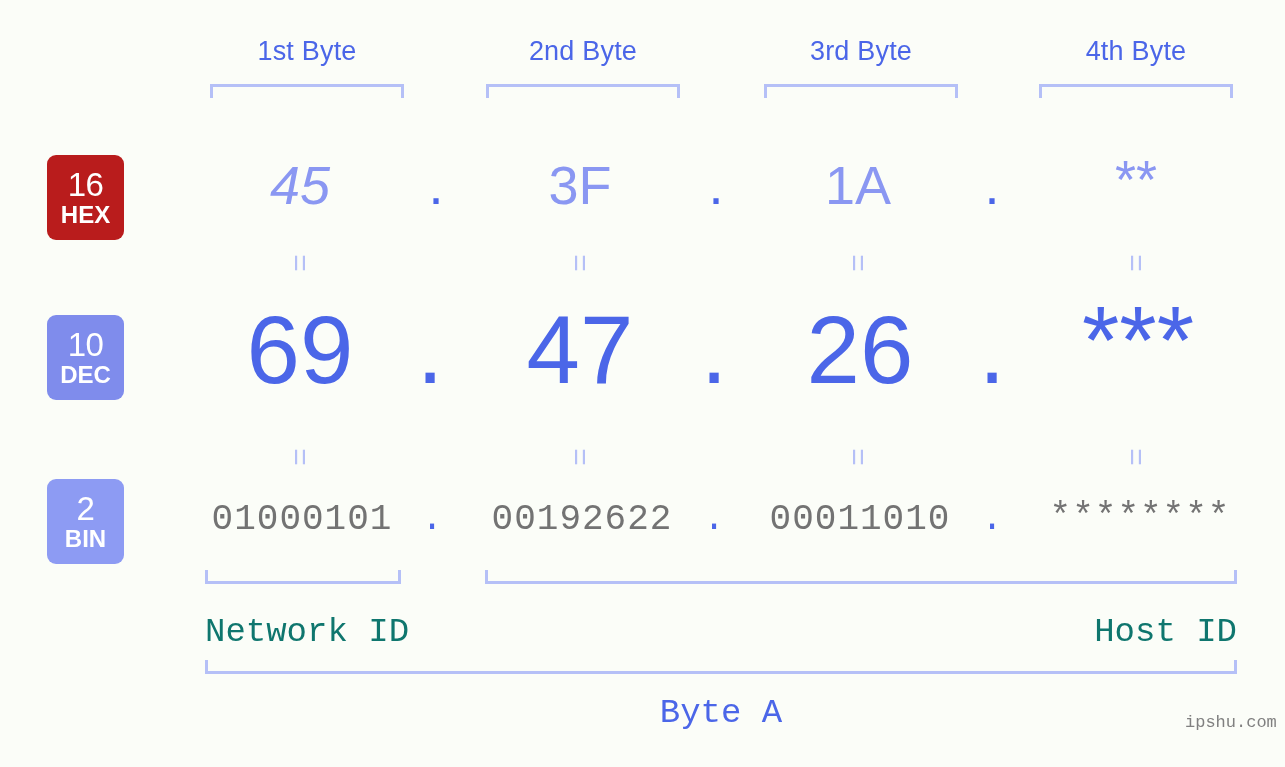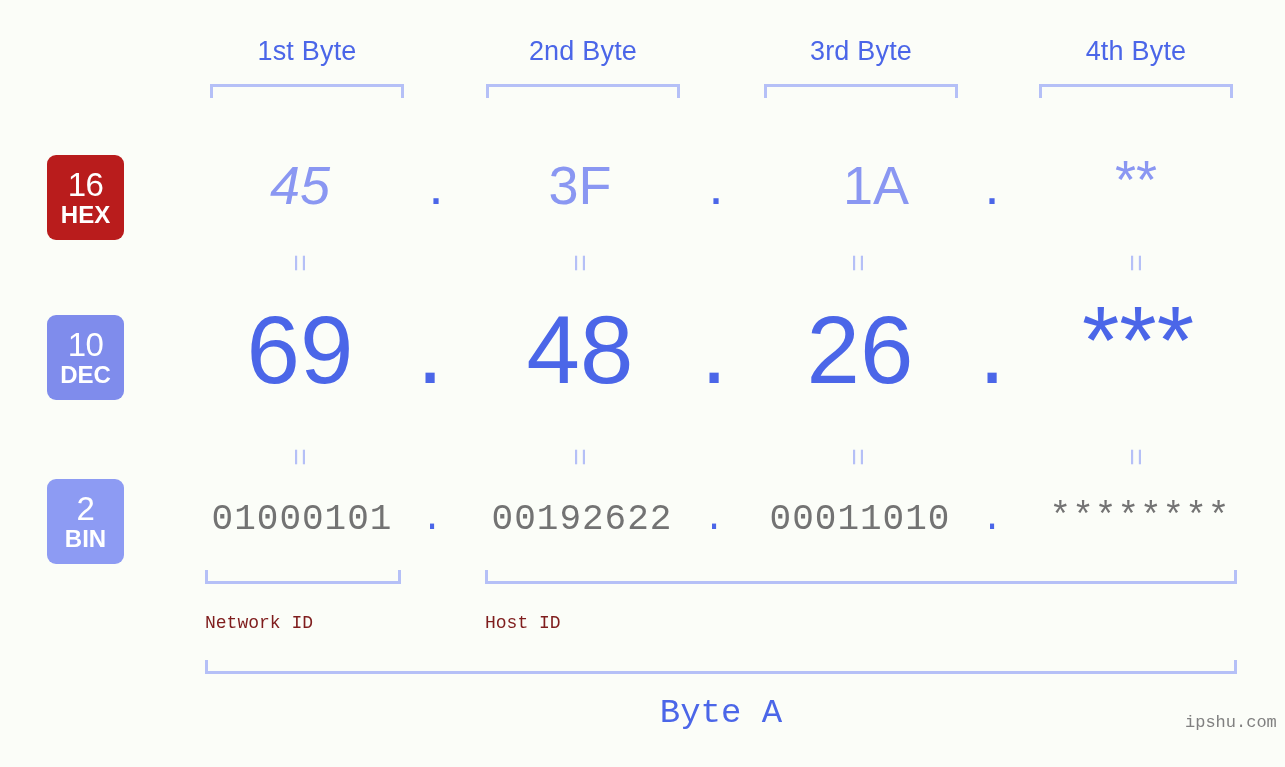--- a/index.html
+++ b/index.html
@@ -126,24 +126,24 @@
     font-family: "Liberation Sans", sans-serif;
     transform: rotate(90deg);
     transform-origin: center center;
     line-height: 1;
     width: 40px;
     text-align: center;
   }
 
   
   .region-label {
-    color: #7f1d1d;
-    font-size: 18px;
-    font-family: "Liberation Mono", monospace;
-    text-align: left;
+    color: #0f766e;
+    font-size: 34px;
+    font-family: "Liberation Mono", monospace;
+    text-align: right;
     white-space: nowrap;
   }
   .class-label {
     color: #4b66e8;
     font-size: 34px;
     font-family: "Liberation Mono", monospace;
     text-align: center;
     white-space: nowrap;
   }
   .watermark {
@@ -170,37 +170,37 @@
 
   <div class="abs badge" style="left:47px; top:155px; background:#b91c1c;">
     <span class="num">16</span>
     <span class="nm">HEX</span>
   </div>
 
   <div class="abs hex-val" style="left:200px; top:158px; width:200px;font-style:italic;">45</div>
   <div class="abs hex-dot" style="left:418px; top:158px; width:36px; text-align:center;">.</div>
   <div class="abs hex-val" style="left:480px; top:158px; width:200px;">3F</div>
   <div class="abs hex-dot" style="left:698px; top:158px; width:36px; text-align:center;">.</div>
-  <div class="abs hex-val" style="left:776px; top:158px; width:200px;">1A</div>
+  <div class="abs hex-val" style="left:758px; top:158px; width:200px;">1A</div>
   <div class="abs hex-dot" style="left:974px; top:158px; width:36px; text-align:center;">.</div>
   <div class="abs hex-val" style="left:1036px; top:152px; width:200px;">**</div>
 
   <div class="abs eq" style="left:280px; top:248px;">=</div>
   <div class="abs eq" style="left:560px; top:248px;">=</div>
   <div class="abs eq" style="left:838px; top:248px;">=</div>
   <div class="abs eq" style="left:1116px; top:248px;">=</div>
 
   <div class="abs badge" style="left:47px; top:315px; background:#7f8cec;">
     <span class="num">10</span>
     <span class="nm">DEC</span>
   </div>
 
   <div class="abs dec-val" style="left:200px; top:302px; width:200px;">69</div>
   <div class="abs dec-dot" style="left:400px; top:302px; width:60px; text-align:center;">.</div>
-  <div class="abs dec-val" style="left:480px; top:302px; width:200px;">48</div>
+  <div class="abs dec-val" style="left:480px; top:302px; width:200px;">47</div>
   <div class="abs dec-dot" style="left:684px; top:302px; width:60px; text-align:center;">.</div>
   <div class="abs dec-val" style="left:760px; top:302px; width:200px;">26</div>
   <div class="abs dec-dot" style="left:962px; top:302px; width:60px; text-align:center;">.</div>
   <div class="abs dec-val" style="left:1038px; top:292px; width:200px;">***</div>
 
   <div class="abs eq" style="left:280px; top:442px;">=</div>
   <div class="abs eq" style="left:560px; top:442px;">=</div>
   <div class="abs eq" style="left:838px; top:442px;">=</div>
   <div class="abs eq" style="left:1116px; top:442px;">=</div>
 

